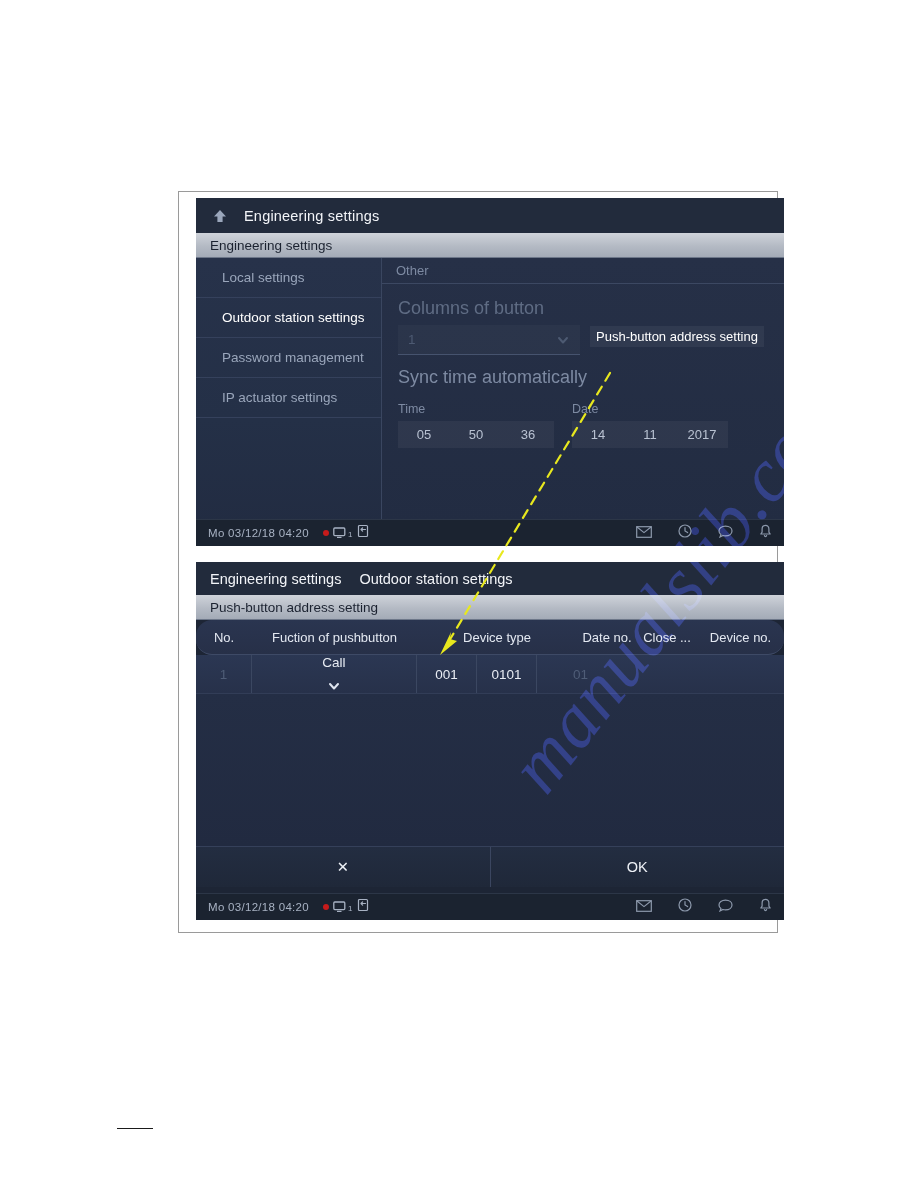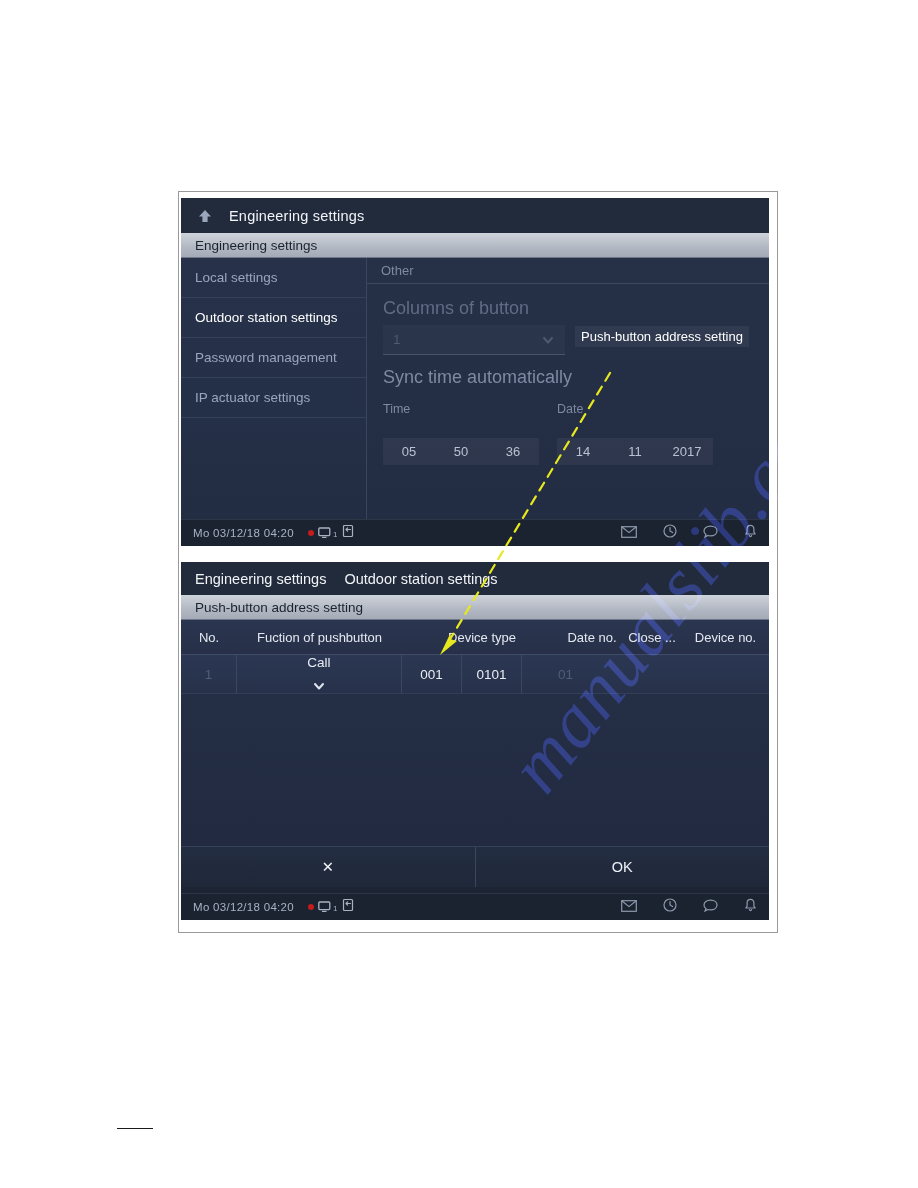--- a/index.html
+++ b/index.html
@@ -27,21 +27,21 @@
     width: 600px;
     height: 742px;
     border: 1px solid #9a9a9a;
     background: #ffffff;
     box-sizing: border-box;
   }
 
   
   .device-panel {
     position: absolute;
-    left: 2px;
+    left: 17px;
     width: 588px;
     background: #1d2535;
     overflow: hidden;
   }
   #panel-top   { top: 6px;   height: 348px; }
   #panel-bottom{ top: 370px; height: 358px; }
 
   
   .titlebar {
     position: relative;
@@ -98,21 +98,21 @@
     width: 186px;
     background: linear-gradient(180deg,#27324a 0%, #243047 60%, #222c42 100%);
     border-right: 1px solid #3a4considered;
     border-right: 1px solid #3a4660;
     box-sizing: border-box;
   }
   .side-item {
     height: 40px;
     display: flex;
     align-items: center;
-    padding-left: 14px;
+    padding-left: 26px;
     box-sizing: border-box;
     border-bottom: 1px solid #35415c;
     color: #9aa6bb;
     font-size: 13.5px;
   }
   .side-item.active { color: #ffffff; }
 
   .content-area {
     flex: 1;
     background: linear-gradient(180deg,#263047 0%, #222c42 100%);
@@ -167,21 +167,21 @@
     font-size: 13px;
     padding: 3px 6px;
     white-space: nowrap;
   }
 
   .datetime-row { display: flex; margin-top: 14px; }
   .dt-block { }
   .dt-caption {
     color: #7d8aa2;
     font-size: 12.5px;
-    margin-bottom: 22px;
+    margin-bottom: 5px;
   }
   .dt-values {
     height: 27px;
     background: rgba(255,255,255,0.05);
     display: flex;
     align-items: center;
   }
   .dt-values .v {
     color: #b9c2d2;
     font-size: 13px;
@@ -224,20 +224,21 @@
     gap: 26px;
   }
 
   
   .table-head {
     height: 34px;
     display: flex;
     align-items: center;
     background: linear-gradient(180deg,#2a3550 0%, #273048 100%);
     border-bottom: 1px solid #3e4a66;
+    border-radius: 16px;
   }
   .table-head .th {
     color: #e3e8f1;
     font-size: 13px;
     text-align: center;
     white-space: nowrap;
     overflow: hidden;
   }
   .table-row {
     height: 38px;

